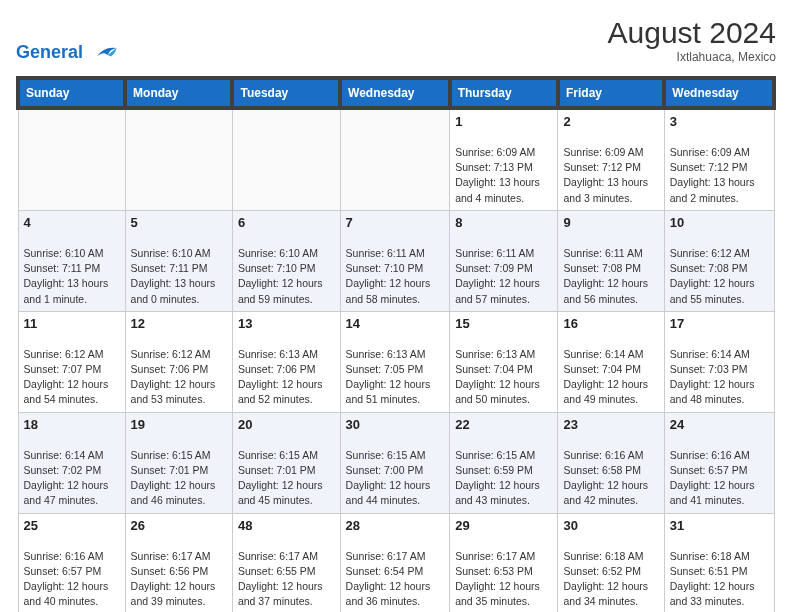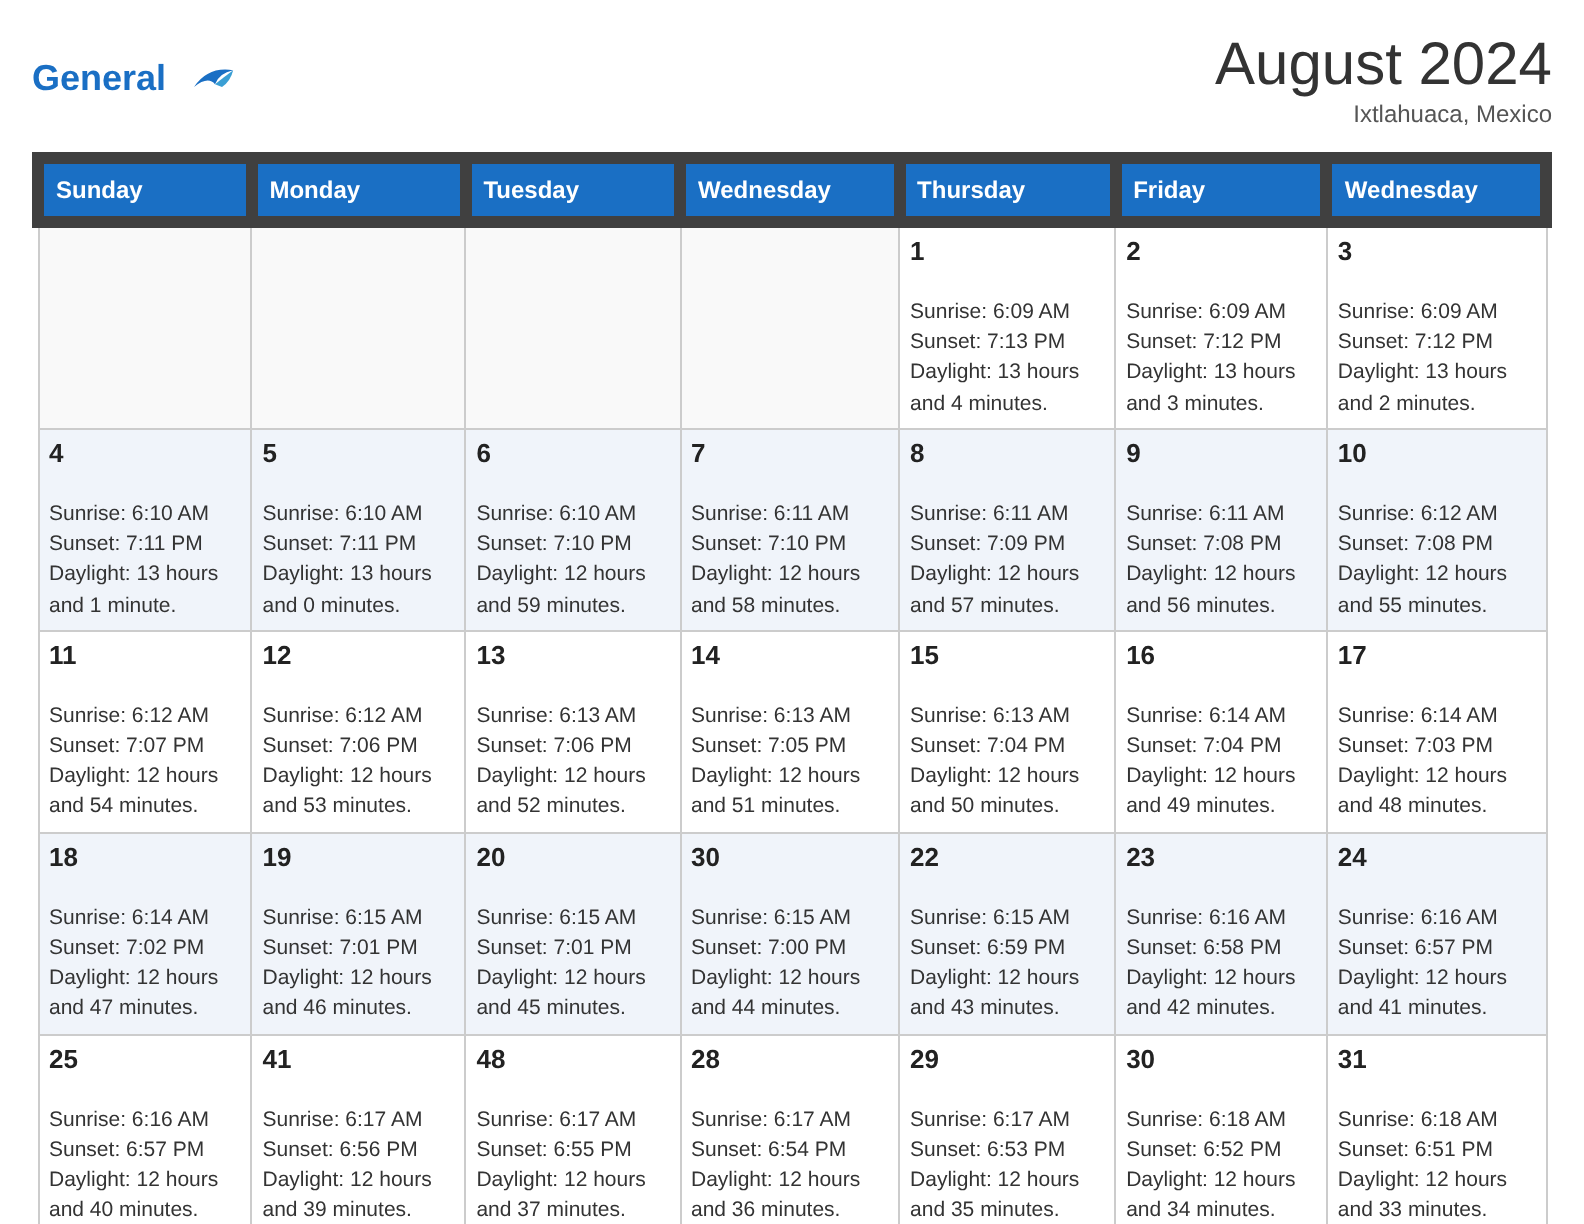--- a/index.html
+++ b/index.html
@@ -6,21 +6,21 @@
     body {
       font-family: Arial, sans-serif;
       background: #fff;
       width: 792px;
       min-height: 612px;
       padding: 16px;
     }
     .header {
       display: flex;
       justify-content: space-between;
-      align-items: center;
+      align-items: flex-end;
       margin-bottom: 12px;
     }
     .logo {
       display: flex;
       align-items: center;
     }
     .title-block {
       text-align: right;
     }
     .month-year {
@@ -37,21 +37,21 @@
       border-collapse: collapse;
       font-size: 11px;
     }
     th {
       background-color: #1a6fc4;
       color: #fff;
       text-align: left;
       padding: 6px 6px;
       font-size: 12px;
       font-weight: bold;
-      border: 6px solid #404040;
+      border: 4px solid #404040;
     }
     td {
       border: 1px solid #ccc;
       vertical-align: top;
       padding: 4px 5px;
       height: 85px;
       width: 113px;
       background: #fff;
     }
     td.empty {
@@ -293,21 +293,21 @@
       </tr>
       <tr>
         <td>
           <span class="day-num">25</span>
           <div class="day-info" style="white-space: pre-line;">Sunrise: 6:16 AM
 Sunset: 6:57 PM
 Daylight: 12 hours
 and 40 minutes.</div>
         </td>
         <td>
-          <span class="day-num">41</span>
+          <span class="day-num">26</span>
           <div class="day-info" style="white-space: pre-line;">Sunrise: 6:17 AM
 Sunset: 6:56 PM
 Daylight: 12 hours
 and 39 minutes.</div>
         </td>
         <td>
           <span class="day-num">48</span>
           <div class="day-info" style="white-space: pre-line;">Sunrise: 6:17 AM
 Sunset: 6:55 PM
 Daylight: 12 hours

